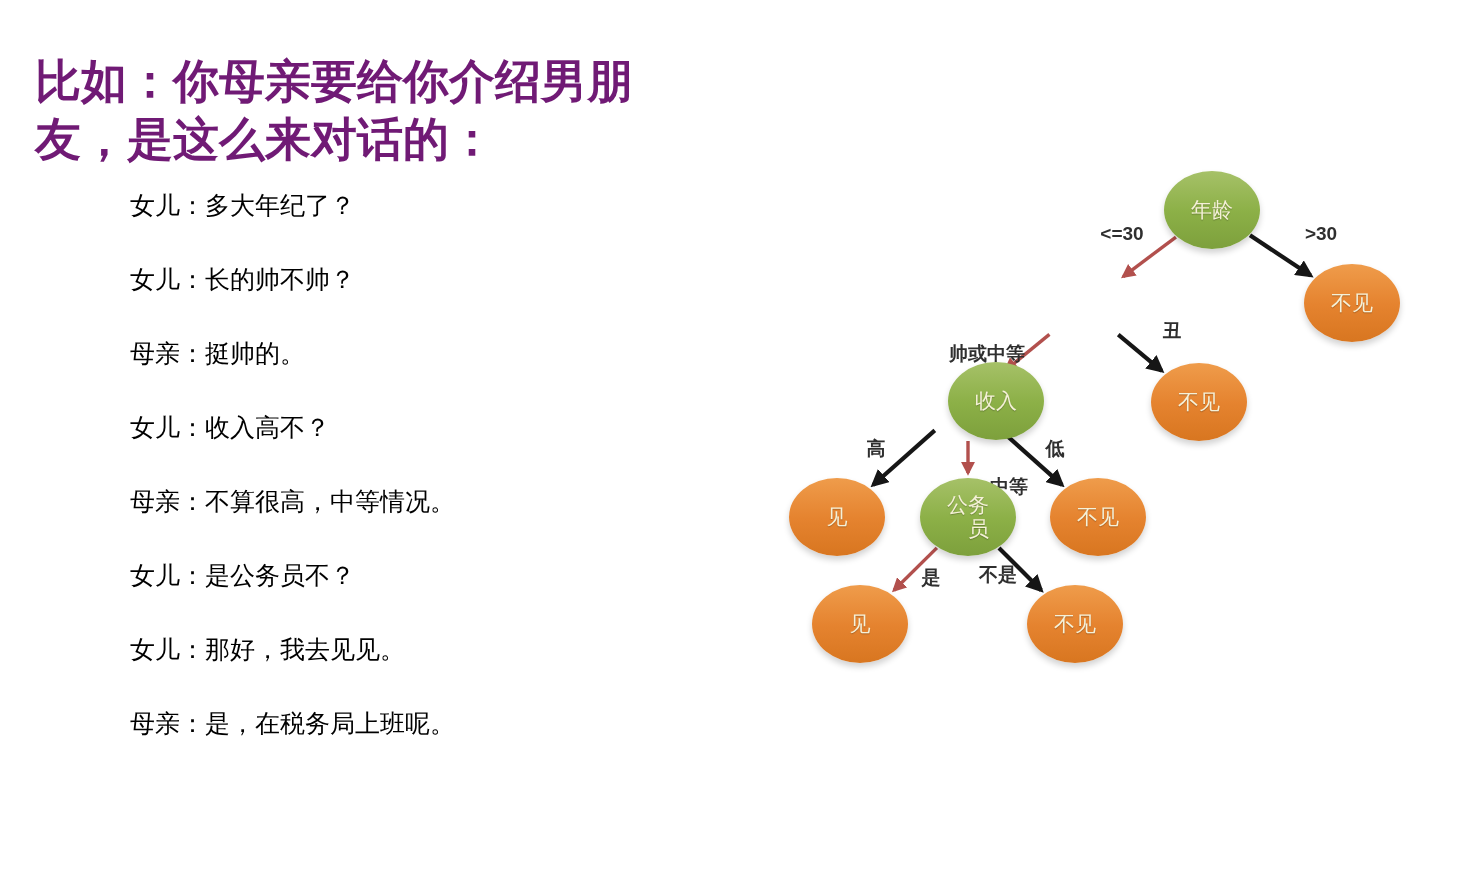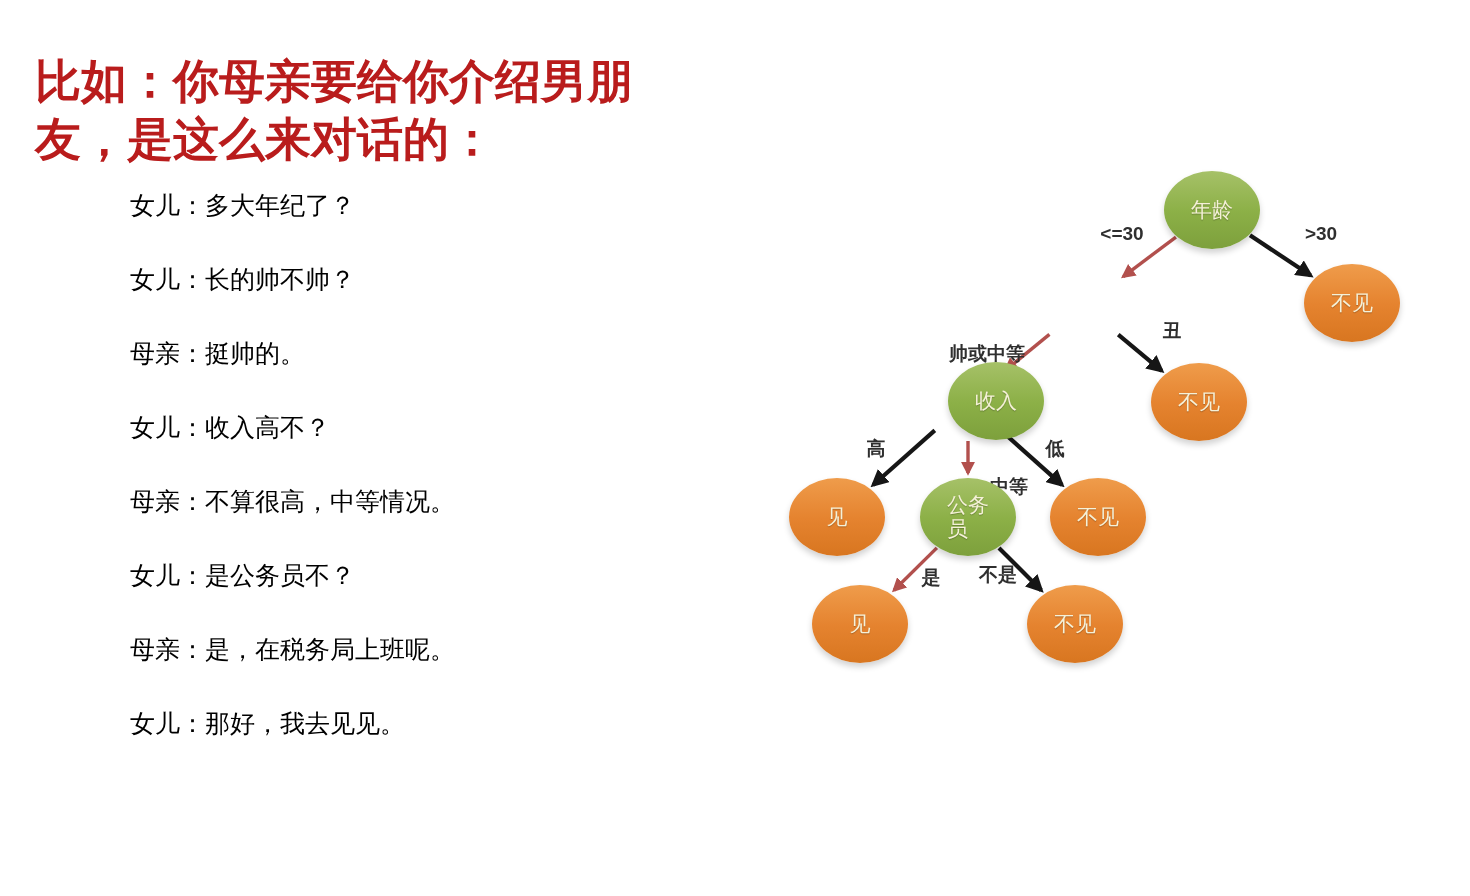--- a/index.html
+++ b/index.html
@@ -9,21 +9,21 @@
     overflow: hidden;
     position: relative;
     font-family: "Liberation Sans", sans-serif;
   }
   .slide { position: absolute; inset: 0; }
 
   
   .intro {
     position: absolute; left: 35px; top: 52px;
     font-size: 46px; font-weight: bold; line-height: 58px;
-    color: #b91c1c;
+    color: #701a75;
     font-family: "Liberation Sans", sans-serif;
     white-space: nowrap;
   }
   .dialogue {
     position: absolute; left: 130px; top: 168px;
     font-size: 25px; color: #000;
     font-family: "Liberation Serif", serif;
   }
   .dialogue-line {
     height: 74px; display: flex; align-items: center;
@@ -31,21 +31,21 @@
   }
 
   
   .tree-layer { position: absolute; inset: 0; }
   .tree-edges { position: absolute; left: 0; top: 0; width: 1470px; height: 896px; }
   .tree-node {
     position: absolute;
     width: 96px; height: 78px;
     border-radius: 50%;
     display: flex; align-items: center; justify-content: center;
-    text-align: left;
+    text-align: right;
     white-space: pre-line;
     font-size: 21px; line-height: 1.12;
     color: var(--node-text, #f5f1d8);
     text-shadow: 0 1px 1px rgba(0,0,0,0.25);
     box-shadow: 0 4px 6px rgba(0,0,0,0.18);
     font-family: "Liberation Sans", sans-serif;
   }
   .tree-node.decision {
     background: linear-gradient(180deg,
       var(--decision-light, #a6c168) 0%,
@@ -77,22 +77,22 @@
     <div>友，是这么来对话的：</div>
   </div>
 
   <div class="dialogue">
       <div class="dialogue-line">女儿：多大年纪了？</div>
       <div class="dialogue-line">女儿：长的帅不帅？</div>
       <div class="dialogue-line">母亲：挺帅的。</div>
       <div class="dialogue-line">女儿：收入高不？</div>
       <div class="dialogue-line">母亲：不算很高，中等情况。</div>
       <div class="dialogue-line">女儿：是公务员不？</div>
+      <div class="dialogue-line">女儿：那好，我去见见。</div>
       <div class="dialogue-line">母亲：是，在税务局上班呢。</div>
-      <div class="dialogue-line">女儿：那好，我去见见。</div>
     </div>
 
   <div class="tree-layer">
     <svg class="tree-edges" xmlns="http://www.w3.org/2000/svg" width="1470" height="896" viewBox="0 0 1470 896">
         <defs>
           <marker id="arr-red" viewBox="0 0 10 10" refX="8" refY="5" markerWidth="4.2" markerHeight="4.2" orient="auto">
             <path d="M0,0 L10,5 L0,10 z" fill="#b2504d"></path>
           </marker>
           <marker id="arr-black" viewBox="0 0 10 10" refX="8" refY="5" markerWidth="4.2" markerHeight="4.2" orient="auto">
             <path d="M0,0 L10,5 L0,10 z" fill="#161616"></path>

